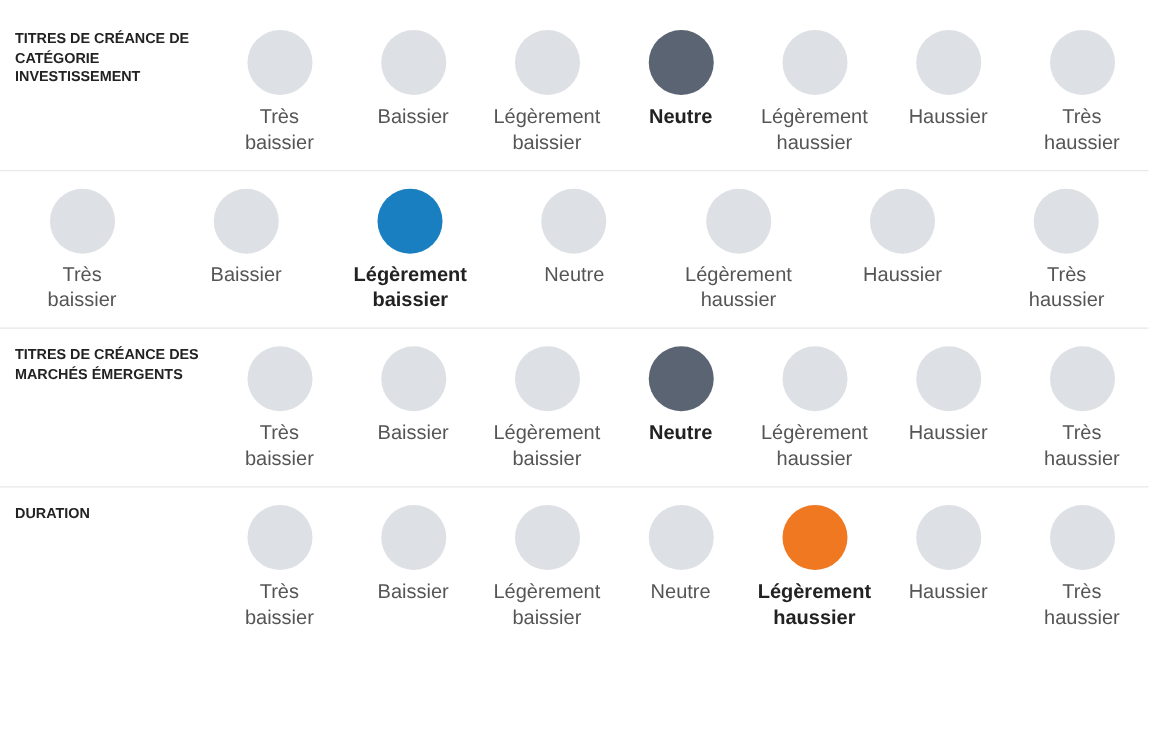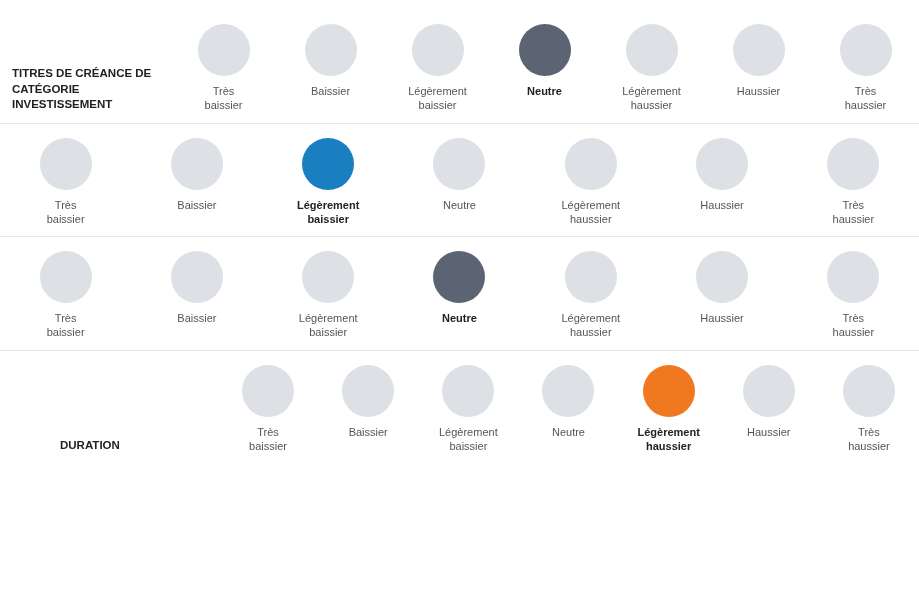--- a/index.html
+++ b/index.html
@@ -16,29 +16,28 @@
       padding: 10px 0 10px 0;
     }
     .row {
       display: flex;
       align-items: stretch;
       border-bottom: 1px solid #e8e8e8;
       padding: 14px 0 10px 0;
     }
     .row:last-child {
       border-bottom: none;
-      margin-left: 48px;
     }
     .category-label {
       width: 170px;
       min-width: 170px;
       padding-left: 12px;
       padding-right: 8px;
       display: flex;
-      align-items: flex-end;
+      align-items: flex-start;
     }
     .category-label span {
       font-size: 11.5px;
       font-weight: 700;
       color: #222;
       text-transform: uppercase;
       line-height: 1.35;
     }
     .circles-area {
       display: flex;
@@ -64,21 +63,21 @@
     .circle.active-dark {
       background-color: #5a6472;
     }
     .circle.active-blue {
       background-color: #1a7fc1;
     }
     .circle.active-orange {
       background-color: #f07820;
     }
     .circle-label {
-      font-size: 11px;
+      font-size: 16px;
       color: #555;
       text-align: center;
       line-height: 1.3;
     }
     .circle-label.bold {
       font-weight: 700;
       color: #222;
     }
   </style>
 </head>
@@ -146,20 +145,23 @@
           <div class="circle inactive"></div>
           <div class="circle-label">Haussier</div>
         </div>
         <div class="circle-col">
           <div class="circle inactive"></div>
           <div class="circle-label">Très<br>haussier</div>
         </div>
       </div>
     </div>
     <div class="row">
+      <div class="category-label">
+        <span>TITRES DE CRÉANCE DES MARCHÉS ÉMERGENTS</span>
+      </div>
       <div class="circles-area">
         <div class="circle-col">
           <div class="circle inactive"></div>
           <div class="circle-label">Très<br>baissier</div>
         </div>
         <div class="circle-col">
           <div class="circle inactive"></div>
           <div class="circle-label">Baissier</div>
         </div>
         <div class="circle-col">

